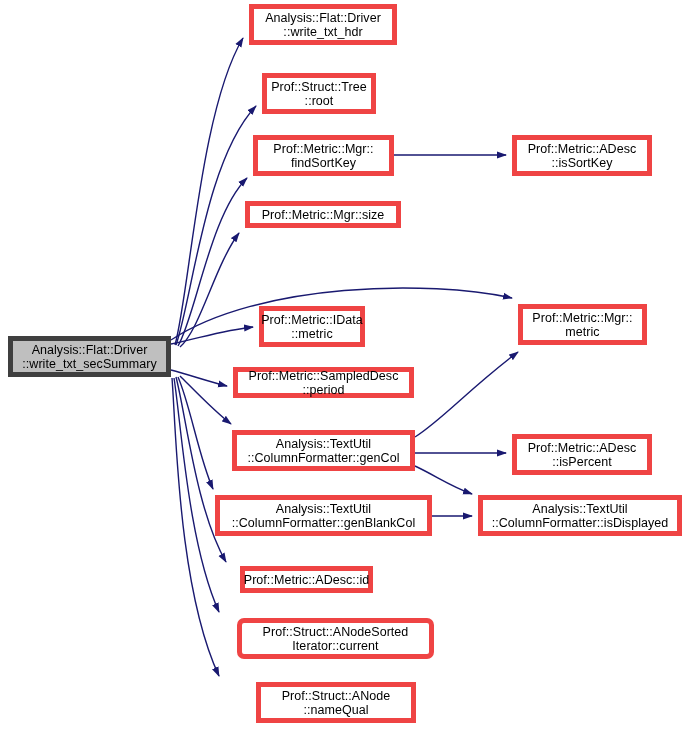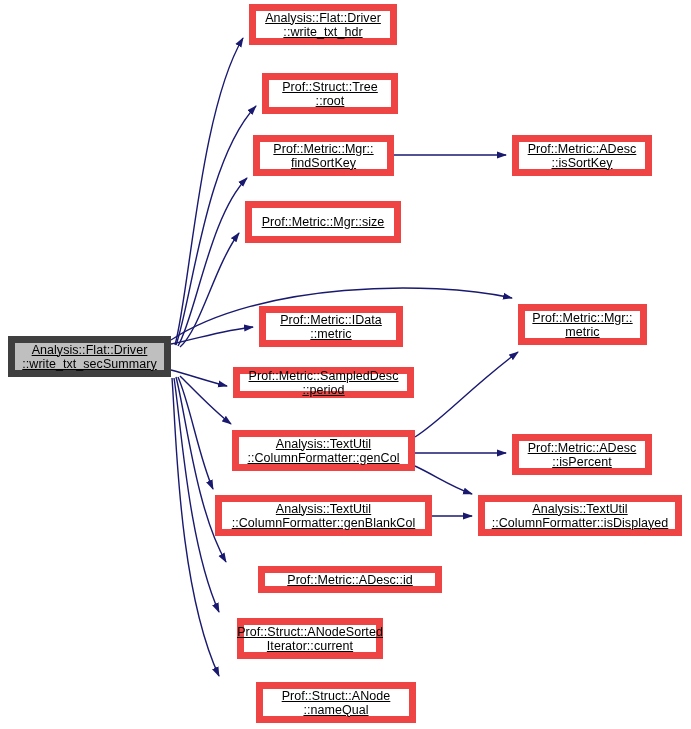--- a/index.html
+++ b/index.html
@@ -20,33 +20,32 @@
     position: absolute;
     left: 0;
     top: 0;
     width: 691px;
     height: 729px;
     pointer-events: none;
   }
   .node {
     position: absolute;
     box-sizing: border-box;
-    border: 7px solid #ef4444;
+    border: 5px solid #ef4444;
     background: #ffffff;
     display: flex;
     align-items: center;
     justify-content: center;
     text-align: center;
     line-height: 1.12;
     font-size: 12.5px;
     color: #000000;
     letter-spacing: 0.05px;
     white-space: pre-line;
     padding: 0 14px;
-    text-decoration: underline;
   }
   .node.highlight {
     background: #bfbfbf;
     border-color: #3f3f3f;
   }
   .node-label {
     display: block;
     white-space: pre-line;
   }
 </style>
@@ -80,41 +79,41 @@
         <path d="M 415,466 C 438,477 450,486 472,494" fill="none" stroke="#191970" stroke-width="1.4" marker-end="url(#arrowhead)"></path>
         <path d="M 432,516 L 472,516" fill="none" stroke="#191970" stroke-width="1.4" marker-end="url(#arrowhead)"></path>
       </g>
   </svg>
 
   <div id="nodes-group">
       <div class="node highlight" style="left: 8px; top: 336px; width: 163px; height: 41px;"><span class="node-label">Analysis::Flat::Driver
 ::write_txt_secSummary</span></div>
       <div class="node" style="left: 249px; top: 4px; width: 148px; height: 41px;"><span class="node-label">Analysis::Flat::Driver
 ::write_txt_hdr</span></div>
-      <div class="node" style="left: 262px; top: 73px; width: 136px; height: 41px;"><span class="node-label">Prof::Struct::Tree
+      <div class="node" style="left: 262px; top: 73px; width: 114px; height: 41px;"><span class="node-label">Prof::Struct::Tree
 ::root</span></div>
       <div class="node" style="left: 253px; top: 135px; width: 141px; height: 41px;"><span class="node-label">Prof::Metric::Mgr::
 findSortKey</span></div>
-      <div class="node" style="left: 245px; top: 201px; width: 156px; height: 42px;"><span class="node-label">Prof::Metric::Mgr::size</span></div>
+      <div class="node" style="left: 245px; top: 201px; width: 156px; height: 27px;"><span class="node-label">Prof::Metric::Mgr::size</span></div>
       <div class="node" style="left: 512px; top: 135px; width: 140px; height: 41px;"><span class="node-label">Prof::Metric::ADesc
 ::isSortKey</span></div>
-      <div class="node" style="left: 259px; top: 306px; width: 144px; height: 41px;"><span class="node-label">Prof::Metric::IData
+      <div class="node" style="left: 259px; top: 306px; width: 106px; height: 41px;"><span class="node-label">Prof::Metric::IData
 ::metric</span></div>
       <div class="node" style="left: 233px; top: 367px; width: 181px; height: 31px;"><span class="node-label">Prof::Metric::SampledDesc
 ::period</span></div>
       <div class="node" style="left: 518px; top: 304px; width: 129px; height: 41px;"><span class="node-label">Prof::Metric::Mgr::
 metric</span></div>
       <div class="node" style="left: 232px; top: 430px; width: 183px; height: 41px;"><span class="node-label">Analysis::TextUtil
 ::ColumnFormatter::genCol</span></div>
       <div class="node" style="left: 215px; top: 495px; width: 217px; height: 41px;"><span class="node-label">Analysis::TextUtil
 ::ColumnFormatter::genBlankCol</span></div>
       <div class="node" style="left: 512px; top: 434px; width: 140px; height: 41px;"><span class="node-label">Prof::Metric::ADesc
 ::isPercent</span></div>
       <div class="node" style="left: 478px; top: 495px; width: 204px; height: 41px;"><span class="node-label">Analysis::TextUtil
 ::ColumnFormatter::isDisplayed</span></div>
-      <div class="node" style="left: 258px; top: 566px; width: 184px; height: 27px;"><span class="node-label">Prof::Metric::ADesc::id</span></div>
-      <div class="node" style="left: 237px; top: 618px; width: 146px; height: 41px;"><span class="node-label">Prof::Struct::ANodeSorted
+      <div class="node" style="left: 240px; top: 566px; width: 133px; height: 27px;"><span class="node-label">Prof::Metric::ADesc::id</span></div>
+      <div class="node" style="left: 237px; top: 618px; width: 197px; height: 41px; border-radius: 7px;"><span class="node-label">Prof::Struct::ANodeSorted
 Iterator::current</span></div>
       <div class="node" style="left: 256px; top: 682px; width: 160px; height: 41px;"><span class="node-label">Prof::Struct::ANode
 ::nameQual</span></div>
     </div>
 
 </div>
 
 </body></html>

